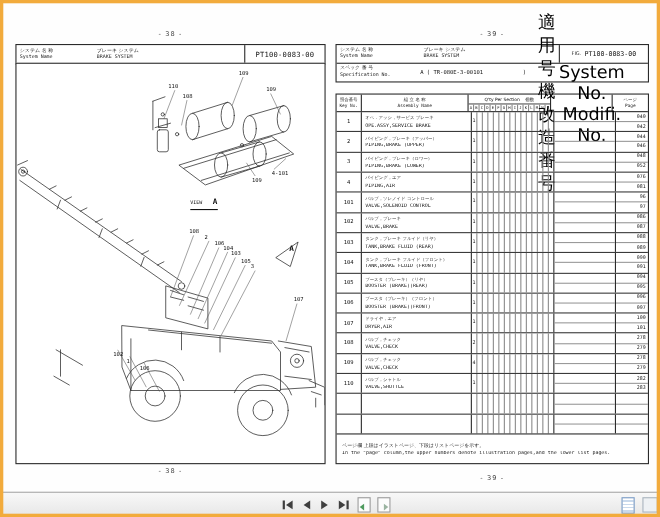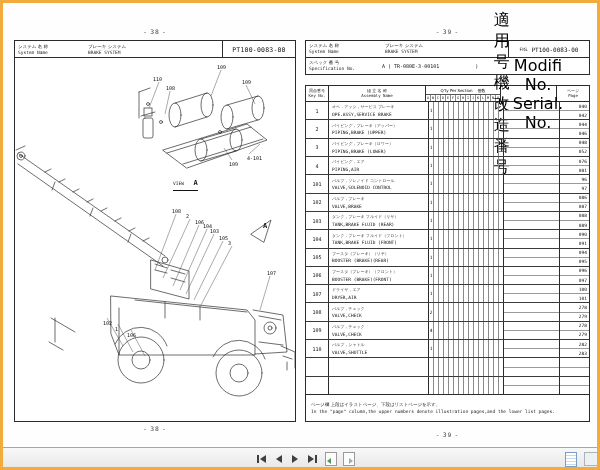--- a/index.html
+++ b/index.html
@@ -294,22 +294,22 @@
               <span class="lcell">N</span>
               <span class="lcell">O</span>
             </div>
         </div>
         <div class="h-serial">
           <span class="col">
             <span class="j">適用号機</span>
             <span class="j">改造番号</span>
           </span>
           <span class="col">
-            <span class="e">Modifi No.</span>
-            <span class="e">Serial. No.</span>
+            <span class="e">System No.</span>
+            <span class="e">Modifi. No.</span>
           </span>
         </div>
         <div class="hc h-page">
           <span class="j">ページ</span>
           <span class="e">Page</span>
         </div>
       </div>
 
       <div class="rows" id="parts-rows">
           <div class="prow">

